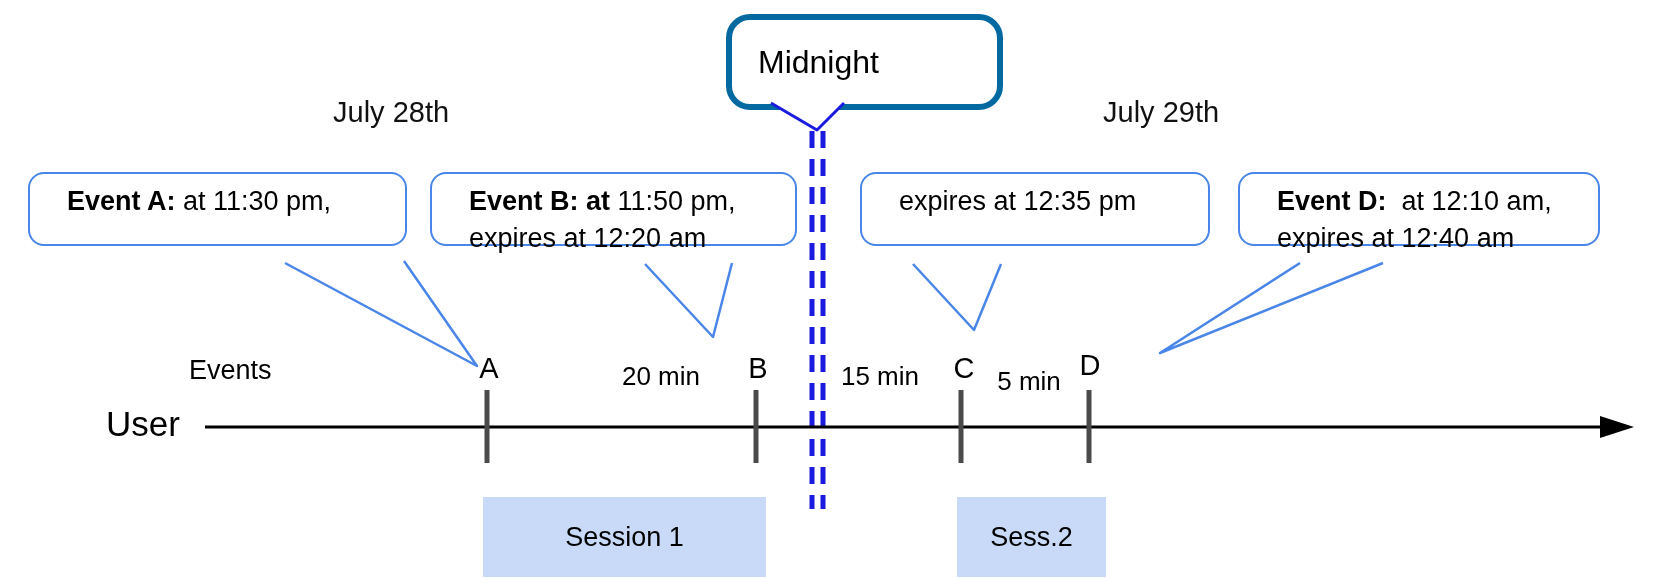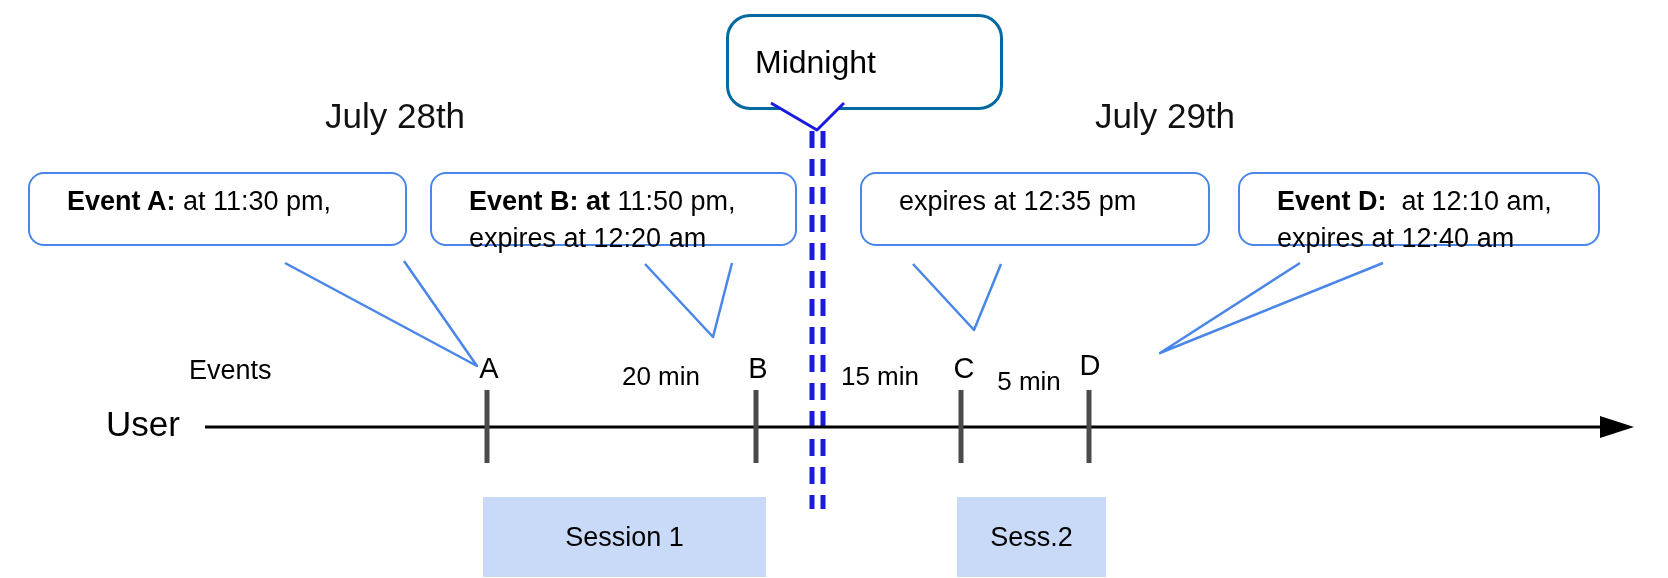--- a/index.html
+++ b/index.html
@@ -6,43 +6,44 @@
   #canvas{
     position:relative;
     width:1668px;height:578px;
     background:#ffffff;
     font-family:"Liberation Sans", sans-serif;
     color:#000;
     overflow:hidden;
   }
   .abs{position:absolute;}
   .date-label{
-    font-size:35px;
+    font-size:29px;
     color:#111;
     white-space:nowrap;
+    margin-left:8px;
   }
   
   .bubble{
     position:absolute;
     background:#ffffff;
     box-sizing:border-box;
   }
   .bubble.event{
     top:172px;height:74px;
     border:2.5px solid #4a86e8;
     border-radius:16px;
     padding:9px 10px 0 37px;
     font-size:27px;
     line-height:37px;
   }
   .bubble.event .b-line{white-space:pre;}
   .bubble.event b{font-weight:bold;}
   .bubble.midnight{
     left:726px;top:14px;width:277px;height:96px;
-    border:3px solid #0369a1;
+    border:6px solid #0369a1;
     border-radius:24px;
     display:flex;align-items:center;
     padding-left:26px;
     font-size:32px;
   }
   
   .axis-label{white-space:nowrap;}
   .tick-letter{
     font-size:29px;
     transform:translateX(-50%);

